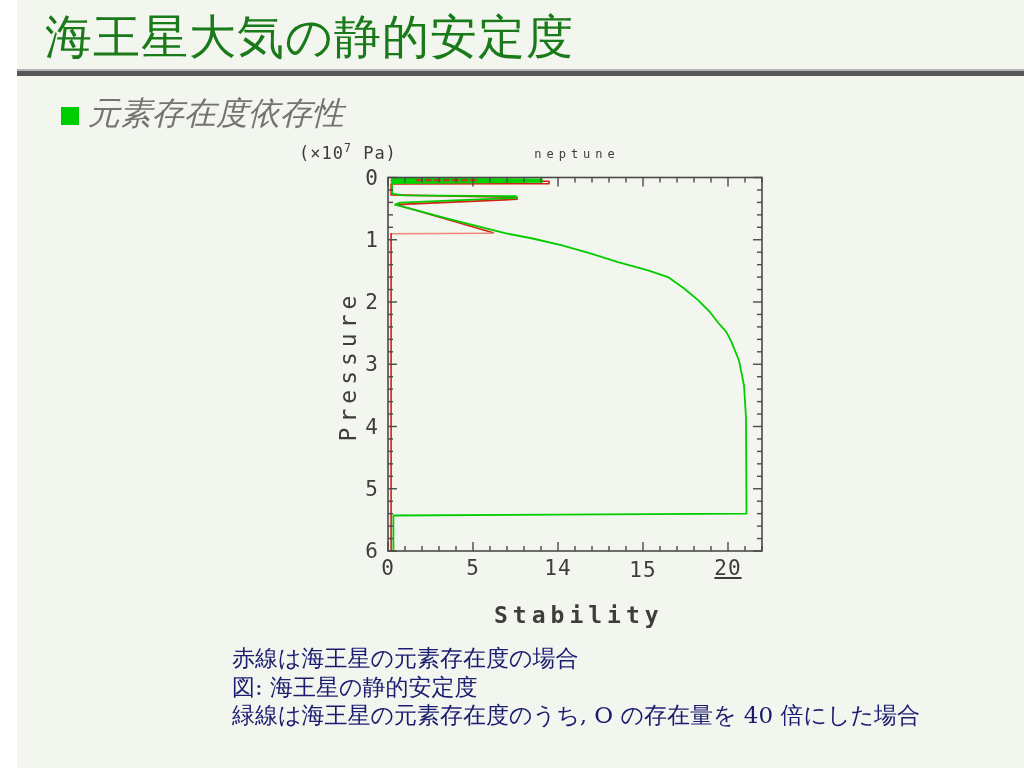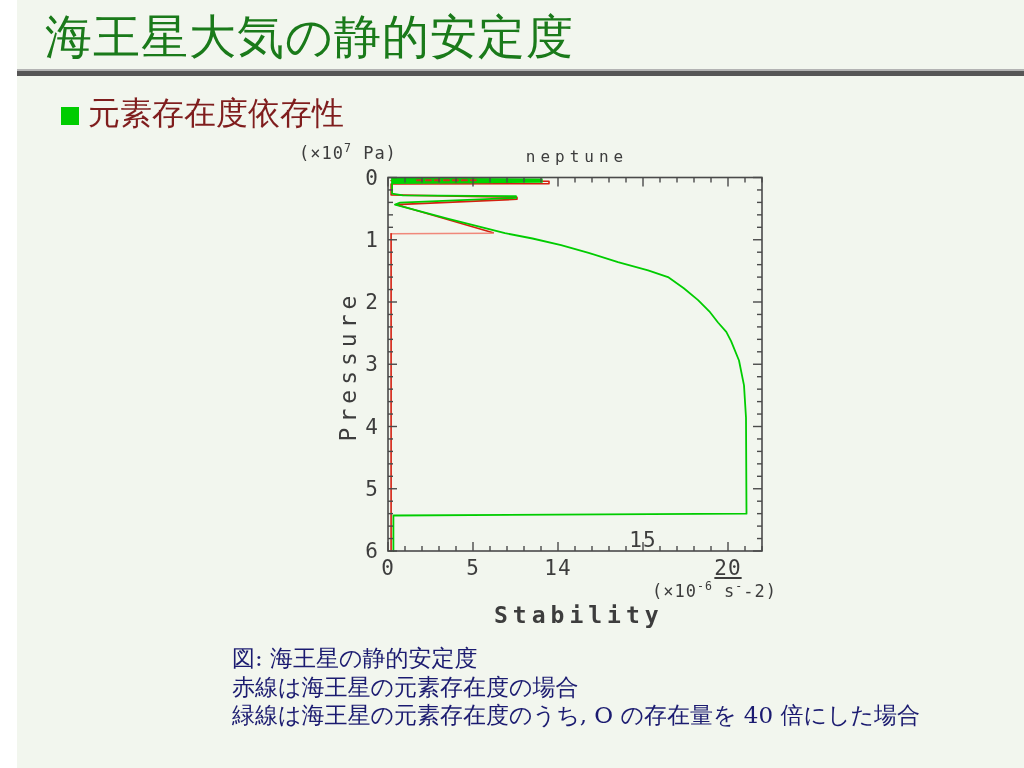--- a/index.html
+++ b/index.html
@@ -23,21 +23,21 @@
   .bullet-text{margin-left:9px;font-size:32px;white-space:nowrap;}
   
   #chart{position:absolute;left:0;top:0;width:904px;height:768px;}
   #chart svg{position:absolute;left:0;top:0;}
   .chart-text{
     position:absolute;color:#3d3d3d;
     font-family:"DejaVu Sans Mono","Liberation Mono",monospace;
     white-space:nowrap;
   }
   .y-unit{left:282px;top:141px;font-size:17px;letter-spacing:1px;}
-  .chart-title{left:455px;top:147px;width:210px;text-align:center;font-size:16px;letter-spacing:5px;}
+  .chart-title{left:455px;top:147px;width:210px;text-align:center;font-size:12px;letter-spacing:5px;}
   .y-label{left:331px;top:366px;transform:translate(-50%,-50%) rotate(-90deg);font-size:23px;letter-spacing:5px;}
   .x-unit{left:600px;top:579px;width:160px;text-align:right;font-size:17px;letter-spacing:1px;}
   .x-label{left:477px;top:602px;font-size:23px;letter-spacing:5px;font-weight:bold;}
   .tick-lab-x{position:absolute;width:48px;text-align:center;font-size:21px;letter-spacing:1px;
     color:#3d3d3d;font-family:"DejaVu Sans Mono","Liberation Mono",monospace;}
   .tick-lab-y{position:absolute;width:38px;text-align:right;font-size:21px;
     color:#3d3d3d;font-family:"DejaVu Sans Mono","Liberation Mono",monospace;}
   sup{font-size:68%;}
   
   .caption{position:absolute;left:215px;top:644px;font-size:23px;line-height:28.5px;}
@@ -48,21 +48,21 @@
 
 <div id="slide" style="background: rgb(242, 246, 238); margin-left: 17px;">
 
   <div class="slide-title" style="color: rgb(26, 122, 26);">海王星大気の静的安定度</div>
   <div class="title-rule"></div>
 
   <div class="bullet-row">
     <svg class="bullet-marker" viewBox="0 0 18 18">
         <rect id="bullet-rect" x="0" y="0" width="18" height="18" fill="#00cc00"></rect>
       </svg>
-    <div class="bullet-text" style="color: #7f1d1d;">元素存在度依存性</div>
+    <div class="bullet-text" style="color: #737373; font-style: italic;">元素存在度依存性</div>
   </div>
 
   <div id="chart">
     <svg id="chart-svg" width="1024" height="768" viewBox="0 0 1024 768">
         <polyline points="374.1,180.6 532.0,181.2 532.0,183.7 374.1,184.0 374.1,194.9 500.0,197.4 500.0,199.3 379.0,204.6 476.1,232.7" stroke-linejoin="round" stroke-linecap="round" fill="none" stroke="#d42010" stroke-width="1.6"></polyline>
         <polygon points="374.1,177.5 525.7,178.5 525.7,182.8 374.1,184.0" stroke-linejoin="round" stroke-linecap="round" fill="#00d300" stroke="none"></polygon>
         <polyline points="399.9,180.3 462.8,180.3" stroke-linejoin="round" stroke-linecap="round" fill="none" stroke="#cc3020" stroke-width="2" stroke-dasharray="5 4"></polyline>
         <polyline points="375.1,184.0 375.1,193.7 386.0,195.4 499.0,196.2 499.0,197.9 383.1,202.6 378.0,204.6 430.5,218.6 488.0,233.2 515.5,238.5 544.1,245.2 571.6,252.8 601.0,262.2 631.1,270.3 651.0,277.1 666.8,288.3 681.1,300.1 692.3,311.3 701.0,322.5 709.3,331.9 714.1,341.2 722.0,360.5 727.0,385.4 729.0,417.8 729.5,513.7 376.4,515.5 376.4,551.0" stroke-linejoin="round" stroke-linecap="round" fill="none" stroke="#00cc00" stroke-width="1.8"></polyline>
         <polyline points="476.1,233.2 374.1,233.8" stroke-linejoin="round" stroke-linecap="round" fill="none" stroke="#f0887a" stroke-width="1.5"></polyline>
         <polyline points="374.1,233.8 374.1,551.0" stroke-linejoin="round" stroke-linecap="round" fill="none" stroke="#d42010" stroke-width="1.6"></polyline>
@@ -176,39 +176,38 @@
         <line x1="371" y1="551" x2="380" y2="551" stroke="#4a4a4a" stroke-width="1.4"></line>
         <line x1="745" y1="551" x2="736" y2="551" stroke="#4a4a4a" stroke-width="1.4"></line>
       </svg>
 
     <div class="chart-text y-unit"><span>(×10</span><sup>7</sup><span> Pa)</span></div>
 
     <div class="chart-text chart-title">neptune</div>
 
     <div class="chart-text y-label">Pressure</div>
 
-    <div class="chart-text x-unit"><span>(×10</span><sup>-6</sup><span>  s</span><sup>-</sup><span>-2)</span></div>
 
     <div class="chart-text x-label">Stability</div>
 
     <div id="tick-labels">
         <div class="tick-lab-x" style="left: 347px; top: 556px;">0</div>
         <div class="tick-lab-x" style="left: 432px; top: 556px;">5</div>
         <div class="tick-lab-x" style="left: 517px; top: 556px;">14</div>
-        <div class="tick-lab-x" style="left: 602px; top: 528px; text-align: center;">15</div>
+        <div class="tick-lab-x" style="left: 602px; top: 558px; text-align: center;">15</div>
         <div class="tick-lab-x" style="left: 687px; top: 556px; text-decoration: underline;">20</div>
         <div class="tick-lab-y" style="left: 323px; top: 165.5px;">0</div>
         <div class="tick-lab-y" style="left: 323px; top: 227.75px;">1</div>
         <div class="tick-lab-y" style="left: 323px; top: 290px;">2</div>
         <div class="tick-lab-y" style="left: 323px; top: 352.25px;">3</div>
         <div class="tick-lab-y" style="left: 323px; top: 414.5px;">4</div>
         <div class="tick-lab-y" style="left: 323px; top: 476.75px;">5</div>
         <div class="tick-lab-y" style="left: 323px; top: 539px;">6</div>
       </div>
   </div>
 
   <div class="caption" style="color: rgb(27, 27, 112);">
+    <div>赤線は海王星の元素存在度の場合</div>
     <div>図: 海王星の静的安定度</div>
-    <div>赤線は海王星の元素存在度の場合</div>
     <div>緑線は海王星の元素存在度のうち, O の存在量を 40 倍にした場合</div>
   </div>
 
 </div>
 
 </body></html>

